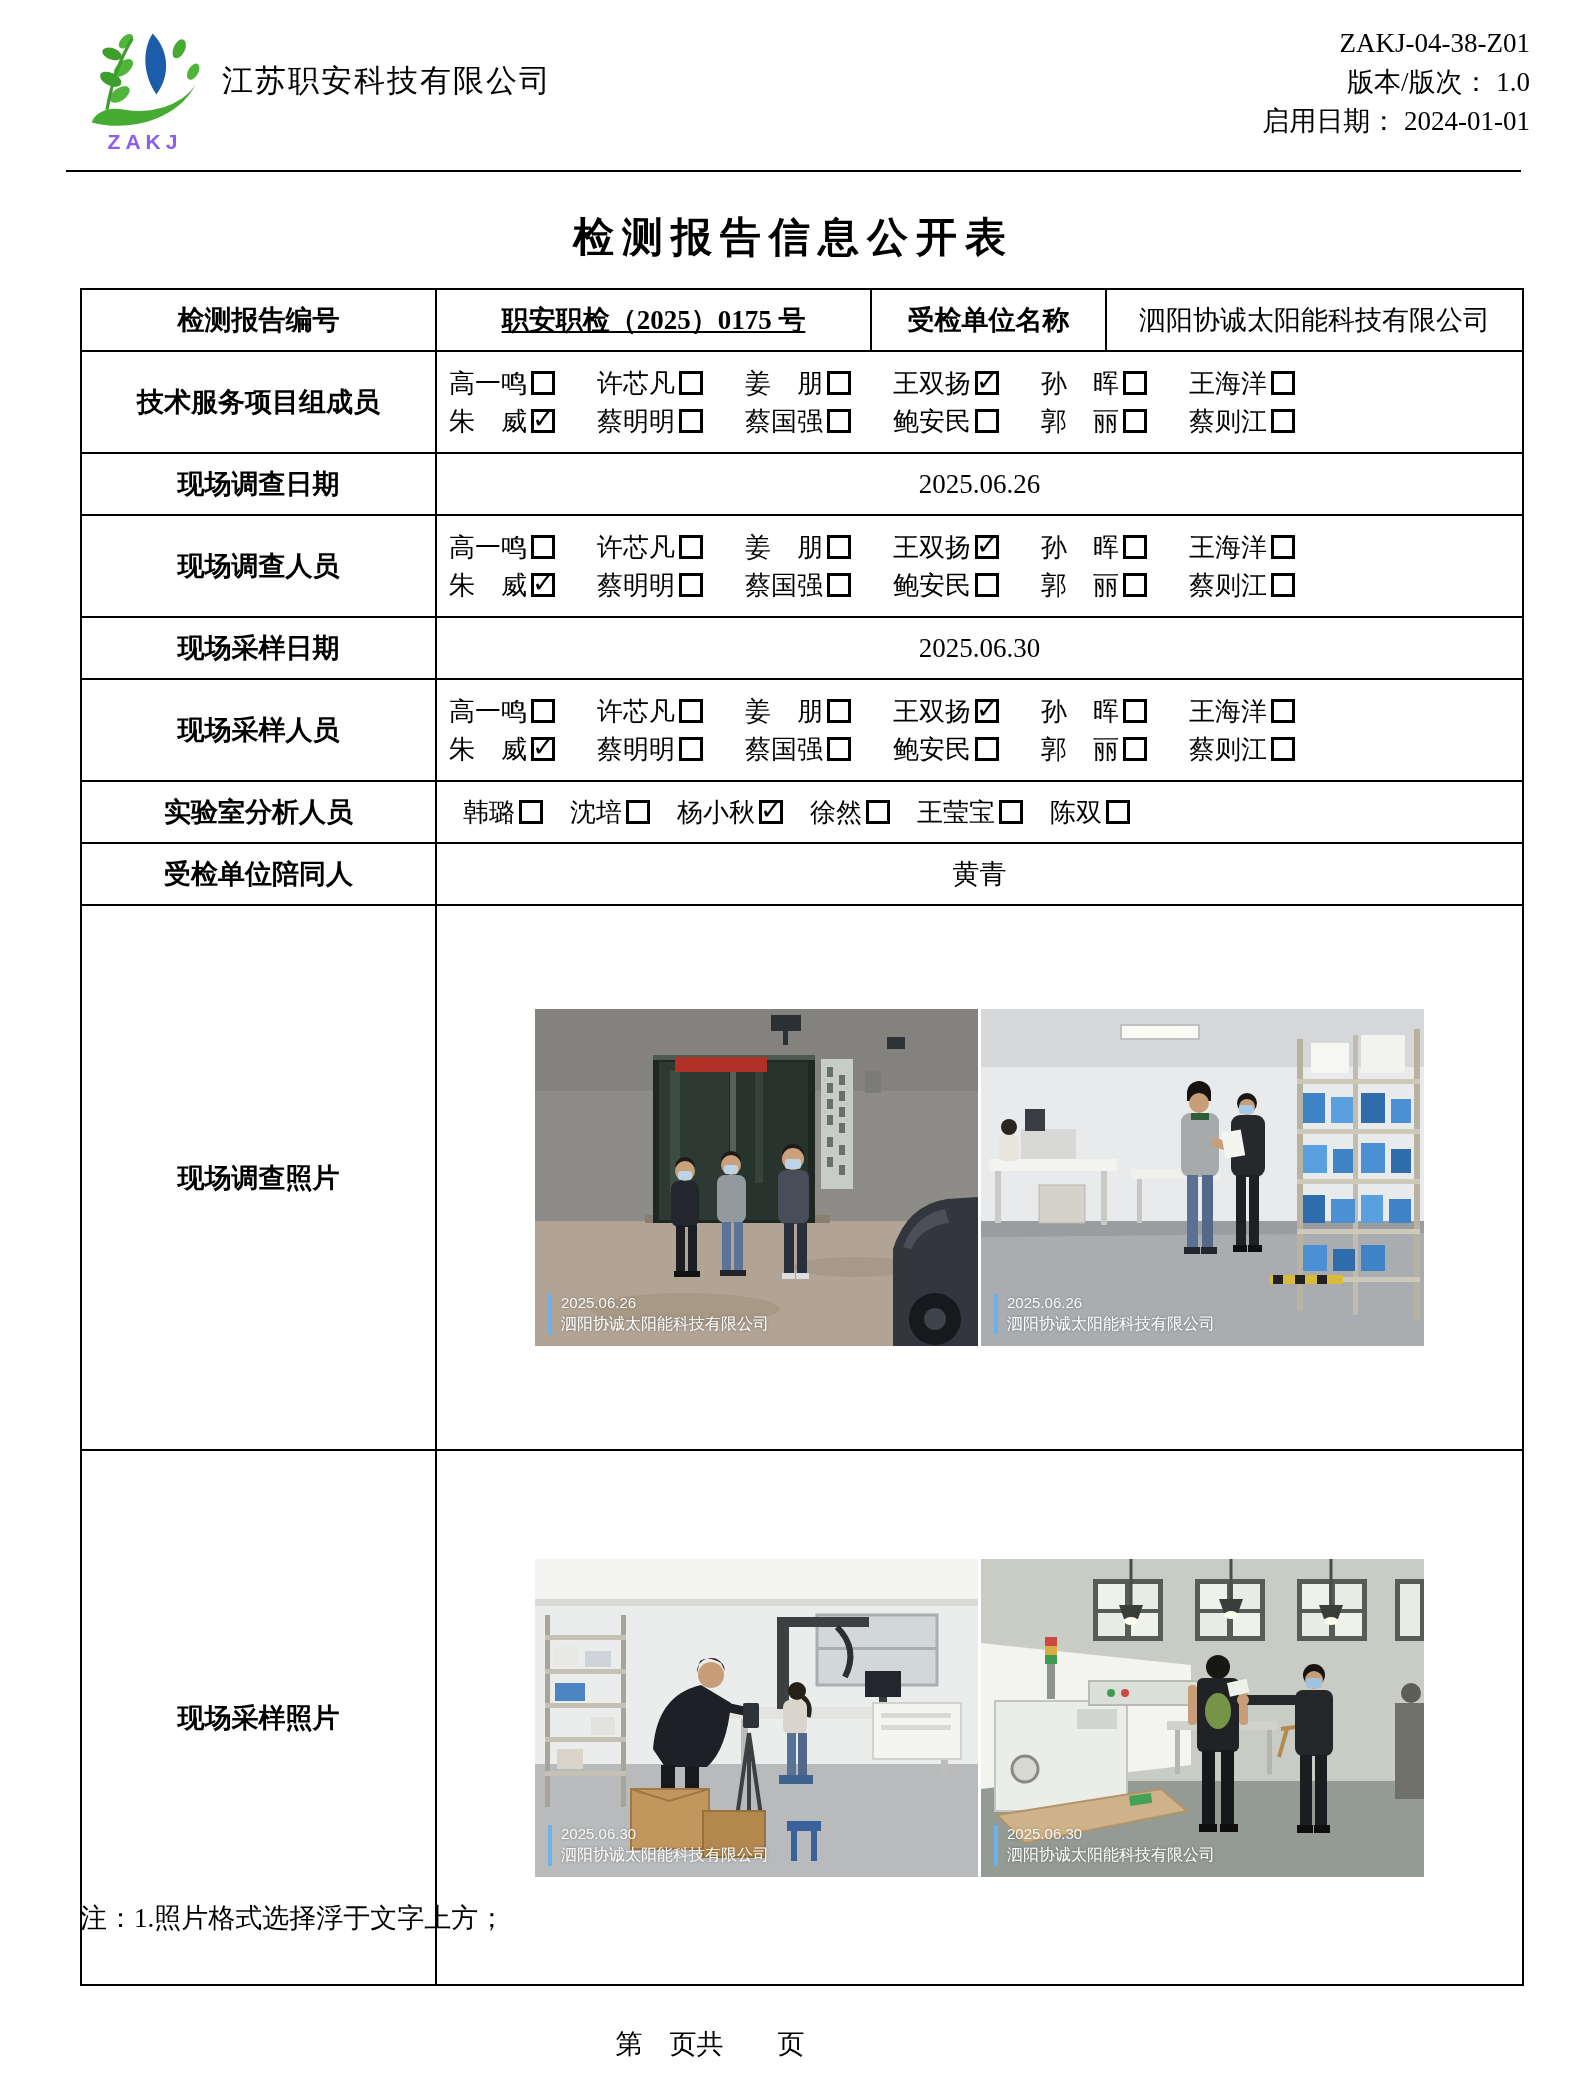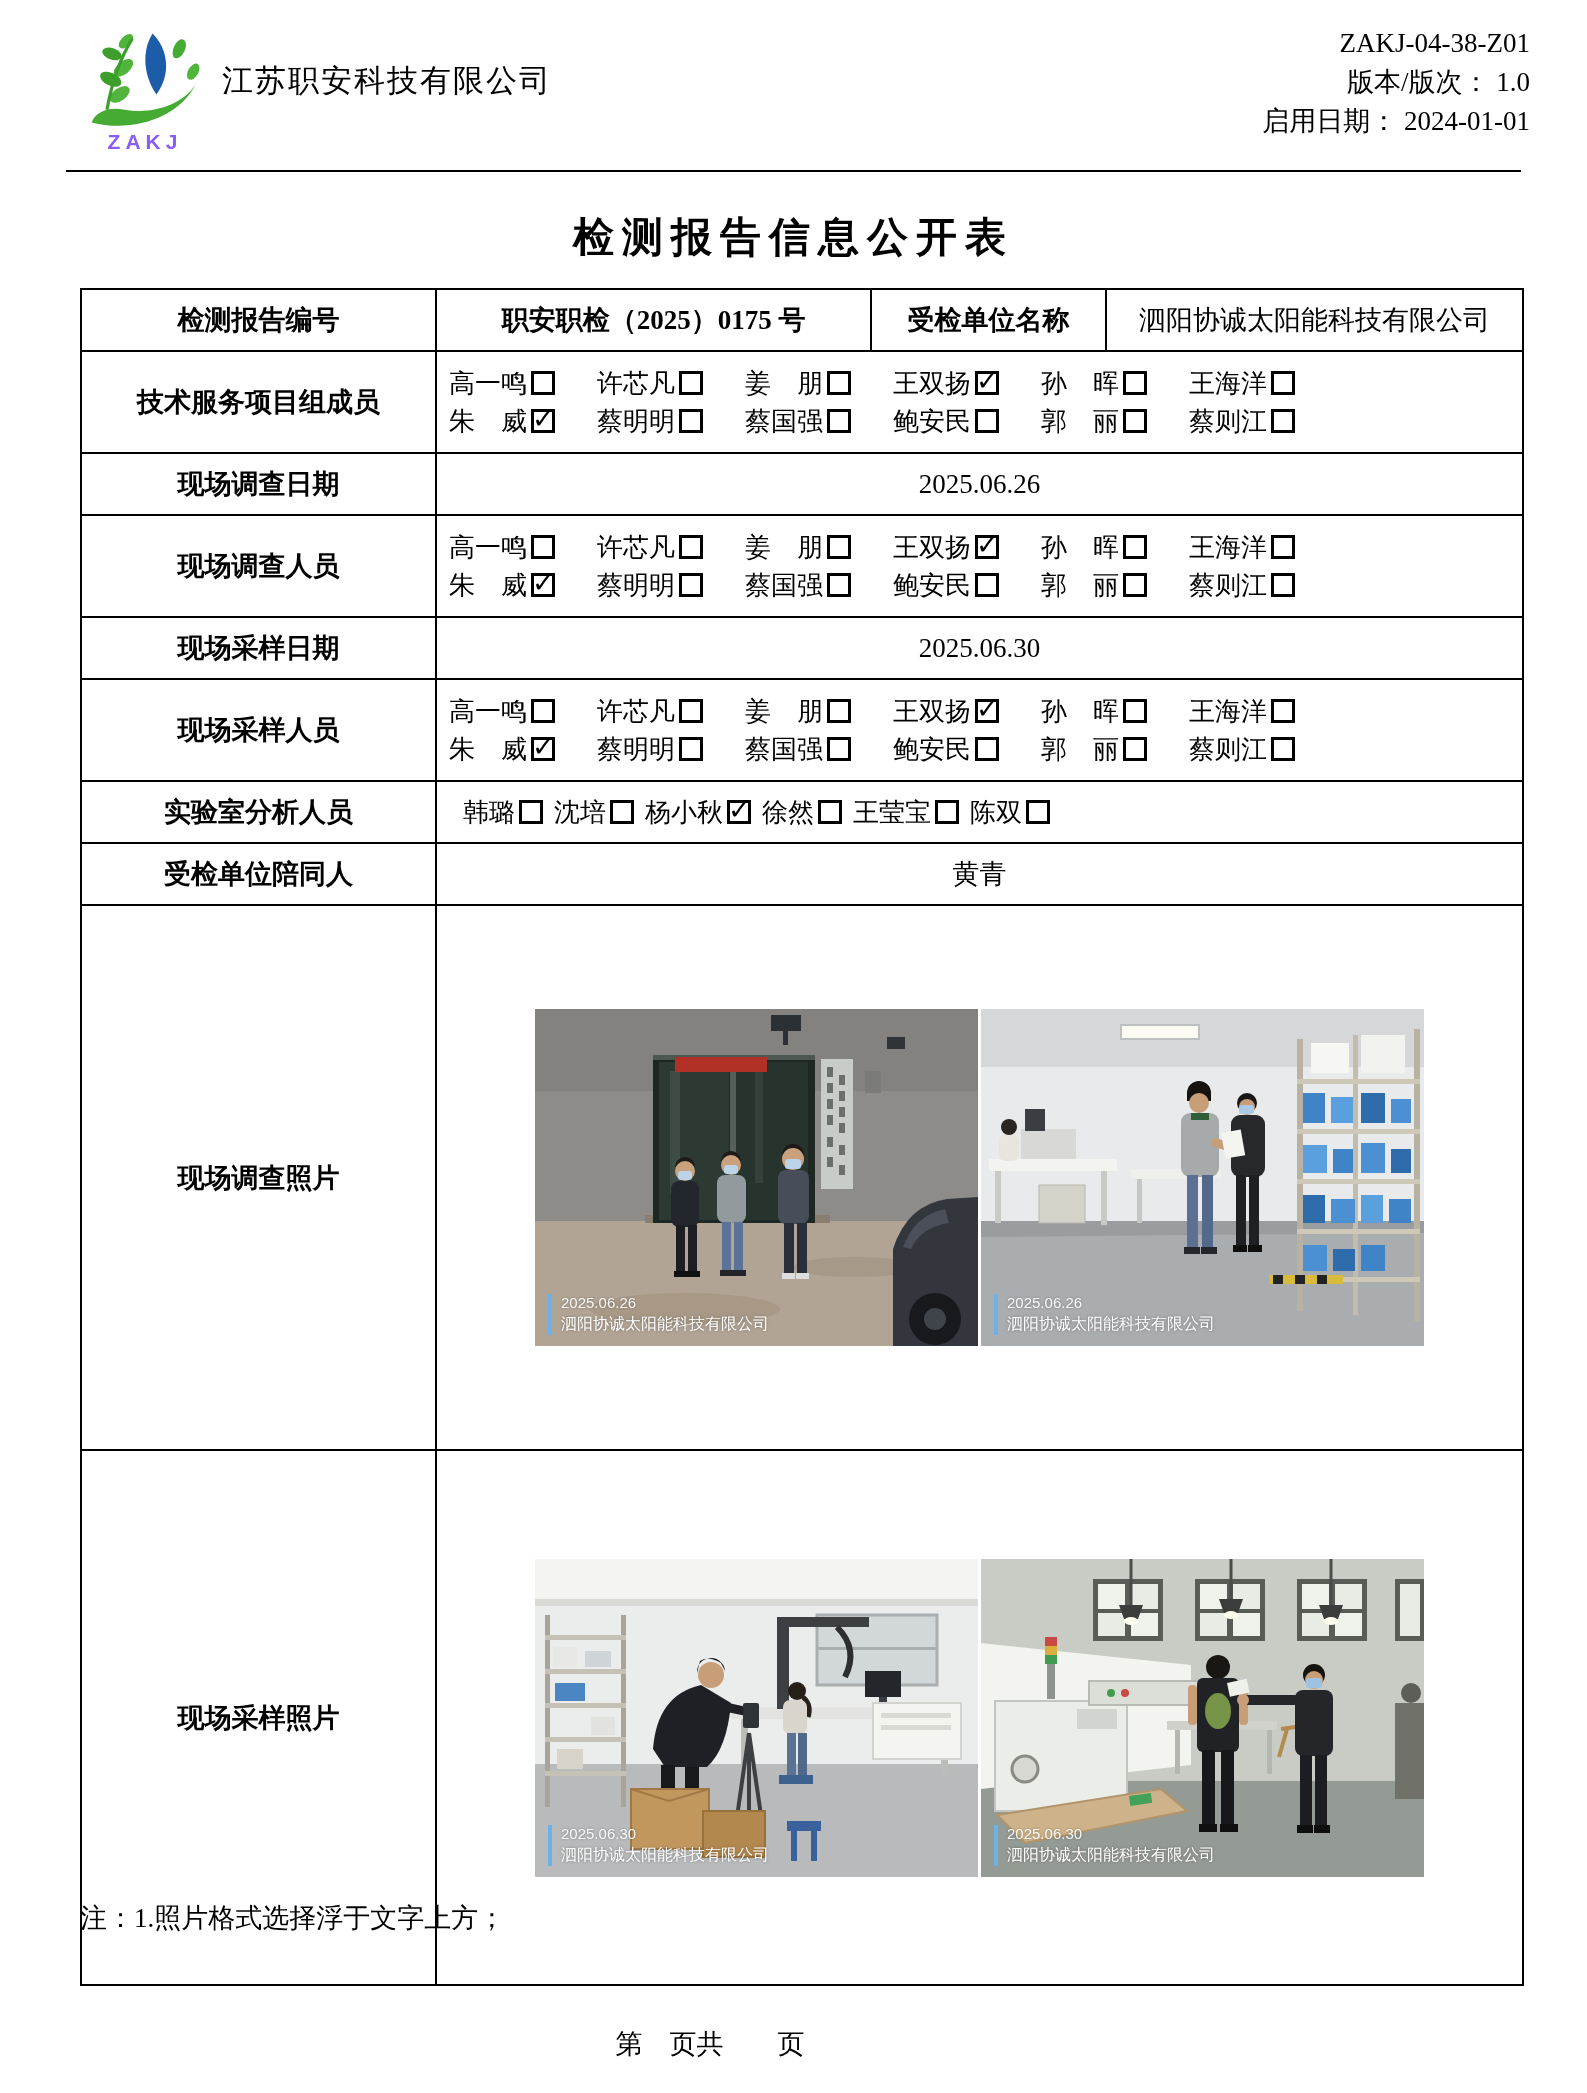--- a/index.html
+++ b/index.html
@@ -18,25 +18,25 @@
   .hdr-rule{position:absolute;left:66px;right:66px;top:170px;border-top:2px solid #000;height:0;}
   .doc-title{position:absolute;left:0;width:100%;top:210px;text-align:center;
              font-size:41px;font-weight:bold;letter-spacing:8px;font-family:Liberation Mono, monospace;}
 
   
   table.main{position:absolute;left:80px;top:288px;width:1442px;
              border-collapse:collapse;table-layout:fixed;}
   table.main td{border:2px solid #000;padding:12px;vertical-align:middle;overflow:hidden;margin-top:29px;}
   .lbl{font-weight:bold;font-size:27px;text-align:center;}
   .val{font-size:27px;text-align:center;}
-  .valb{font-weight:bold;}
+  .valb{font-weight:bold;text-decoration:underline;}
 
   .namescell{padding:6px 0 6px 16px;}
   .nline{display:flex;gap:42px;align-items:center;font-size:26px;height:38px;}
-  .labline{display:flex;gap:11px;align-items:center;font-size:26px;padding-left:14px;}
+  .labline{display:flex;gap:27px;align-items:center;font-size:26px;padding-left:14px;}
   .p{display:inline-flex;align-items:center;white-space:pre;}
   .cb{display:inline-block;width:18px;height:18px;border:3px solid #000;
       margin-left:4px;position:relative;flex:none;}
   .cb[data-checked="true"]::before{content:"\2713";position:absolute;left:-2px;top:-9px;
       font-size:27px;font-weight:bold;font-family:"DejaVu Sans",sans-serif;}
 
   
   .photo-row{display:flex;justify-content:center;gap:3px;}
   .photo{position:relative;overflow:hidden;background:#8a8a88;flex:none;}
   .ph-lg{width:443px;height:337px;}

